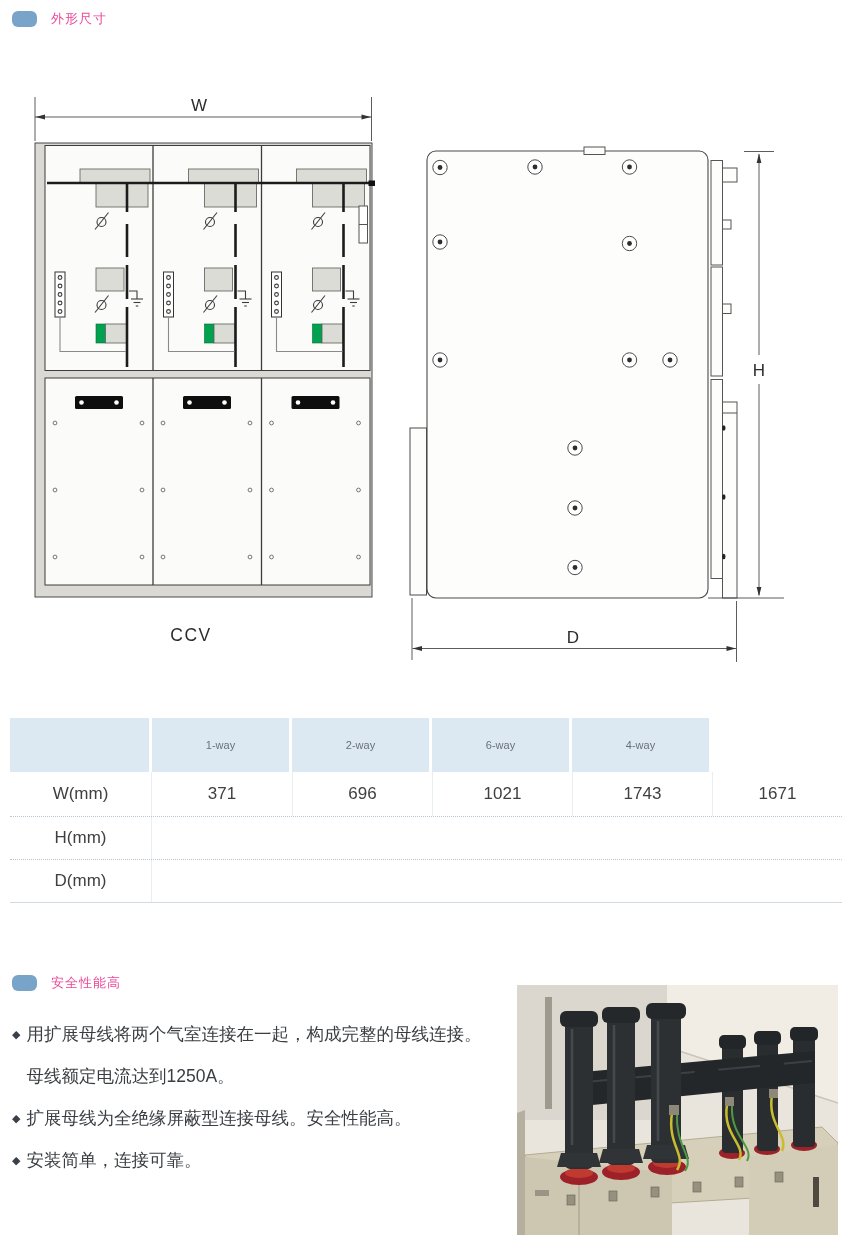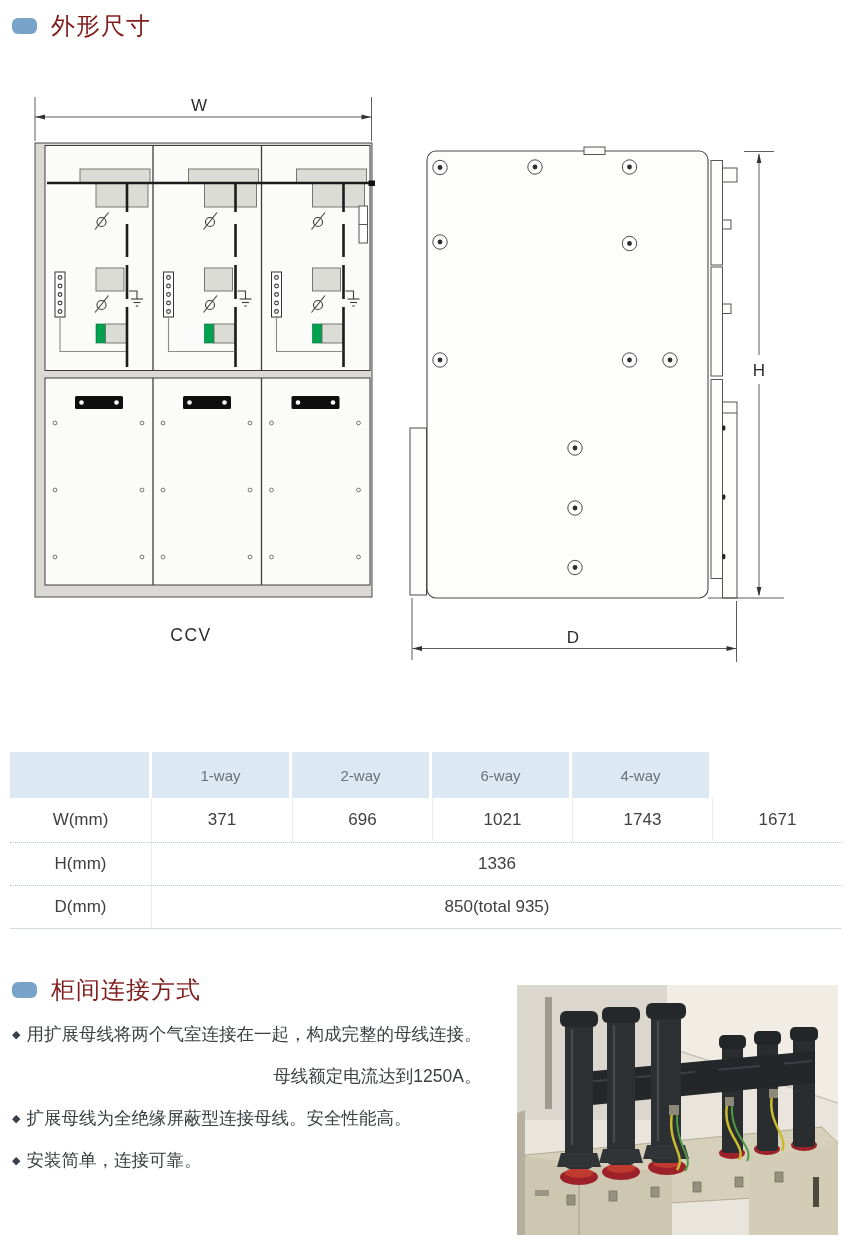--- a/index.html
+++ b/index.html
@@ -2,52 +2,52 @@
 <html><head>
 <meta charset="utf-8">
 <style>
   html,body{margin:0;padding:0;background:#ffffff;}
   body{font-family:"Liberation Sans","DejaVu Sans",sans-serif;}
   .page{position:relative;width:848px;height:1248px;background:#fff;overflow:hidden;}
 
   
   .sec-head{position:absolute;left:12px;display:flex;align-items:center;}
   .sec-icon{width:25px;height:16px;border-radius:6px;background:#79a4c9;flex:0 0 auto;}
-  .sec-title{margin-left:14px;font-size:24px;letter-spacing:1px;color:#7f1d1d;}
+  .sec-title{margin-left:14px;font-size:13px;letter-spacing:1px;color:#ec4899;}
 
   
   .diagram{position:absolute;left:0;top:85px;width:848px;height:600px;}
   .diagram text{font-family:"Liberation Sans","DejaVu Sans",sans-serif;fill:#2d2d2d;}
   .gf{fill:#dcdcd7;stroke:#6b6b66;stroke-width:0.9;}
   .thick{stroke:#1c1c1c;stroke-width:2.6;}
   .thin{stroke:#3c3c3c;stroke-width:1.1;fill:none;}
   .dim{stroke:#4a4a4a;stroke-width:0.9;fill:none;}
   .arr{fill:#333;}
 
   
   .dims-table{position:absolute;left:10px;top:718px;width:832px;border-bottom:1px solid #d3dbe2;}
   .trow{display:grid;grid-template-columns:142px 140px 140px 140px 140px 1fr;}
-  .th{background:#dce9f2;height:46px;display:flex;align-items:center;justify-content:center;
-      font-size:15px;color:#6b7077;box-sizing:border-box;margin-top:34px;}
+  .th{background:#dce9f2;height:54px;display:flex;align-items:center;justify-content:center;
+      font-size:11px;color:#6b7077;box-sizing:border-box;}
   .th.gap{border-right:3px solid #ffffff;}
   .cell{height:44px;display:flex;align-items:center;justify-content:center;
       font-size:17px;color:#404040;box-sizing:border-box;}
   .row-w{border-bottom:1px dotted #b9c6d2;}
   .row-h{border-bottom:1px dotted #b9c6d2;}
   .row-h .cell,.row-d .cell{height:42px;}
   .tlabel{border-right:1px solid #e9eef3;}
   .vline{border-left:1px solid #e9eef3;}
   .merged{grid-column:2 / -1;}
 
   
   .bullets{position:absolute;left:12px;top:1022px;width:496px;}
   .bullet{display:flex;align-items:flex-start;margin-top:18px;}
   .bullet:first-child{margin-top:0;}
   .b-marker{flex:0 0 auto;font-size:11px;color:#39404a;line-height:24px;margin-right:6px;}
-  .b-text{font-size:17.5px;line-height:24px;color:#3a3e42;text-align:right;}
+  .b-text{font-size:17.5px;line-height:24px;color:#3a3e42;}
   .b-line2{margin-top:18px;}
 
   
   .photo{position:absolute;left:517px;top:985px;width:321px;height:250px;}
 </style>
 </head>
 <body>
 
 <div class="page">
 
@@ -203,31 +203,29 @@
     <div class="trow row-w">
       <div class="cell tlabel">W(mm)</div>
       <div class="cell">371</div>
       <div class="cell vline">696</div>
       <div class="cell vline">1021</div>
       <div class="cell vline">1743</div>
       <div class="cell vline">1671</div>
     </div>
     <div class="trow row-h">
       <div class="cell tlabel">H(mm)</div>
-      <div class="cell merged">1336</div>
     </div>
     <div class="trow row-d">
       <div class="cell tlabel">D(mm)</div>
-      <div class="cell merged">850(total 935)</div>
     </div>
   </div>
 
   <div class="sec-head" style="top:974px;">
     <div class="sec-icon"></div>
-    <div class="sec-title">柜间连接方式</div>
+    <div class="sec-title">安全性能高</div>
   </div>
 
   <div class="bullets">
     <div class="bullet">
       <span class="b-marker">◆</span>
       <div>
         <div class="b-text">用扩展母线将两个气室连接在一起，构成完整的母线连接。</div>
         <div class="b-text b-line2">母线额定电流达到1250A。</div>
       </div>
     </div>

